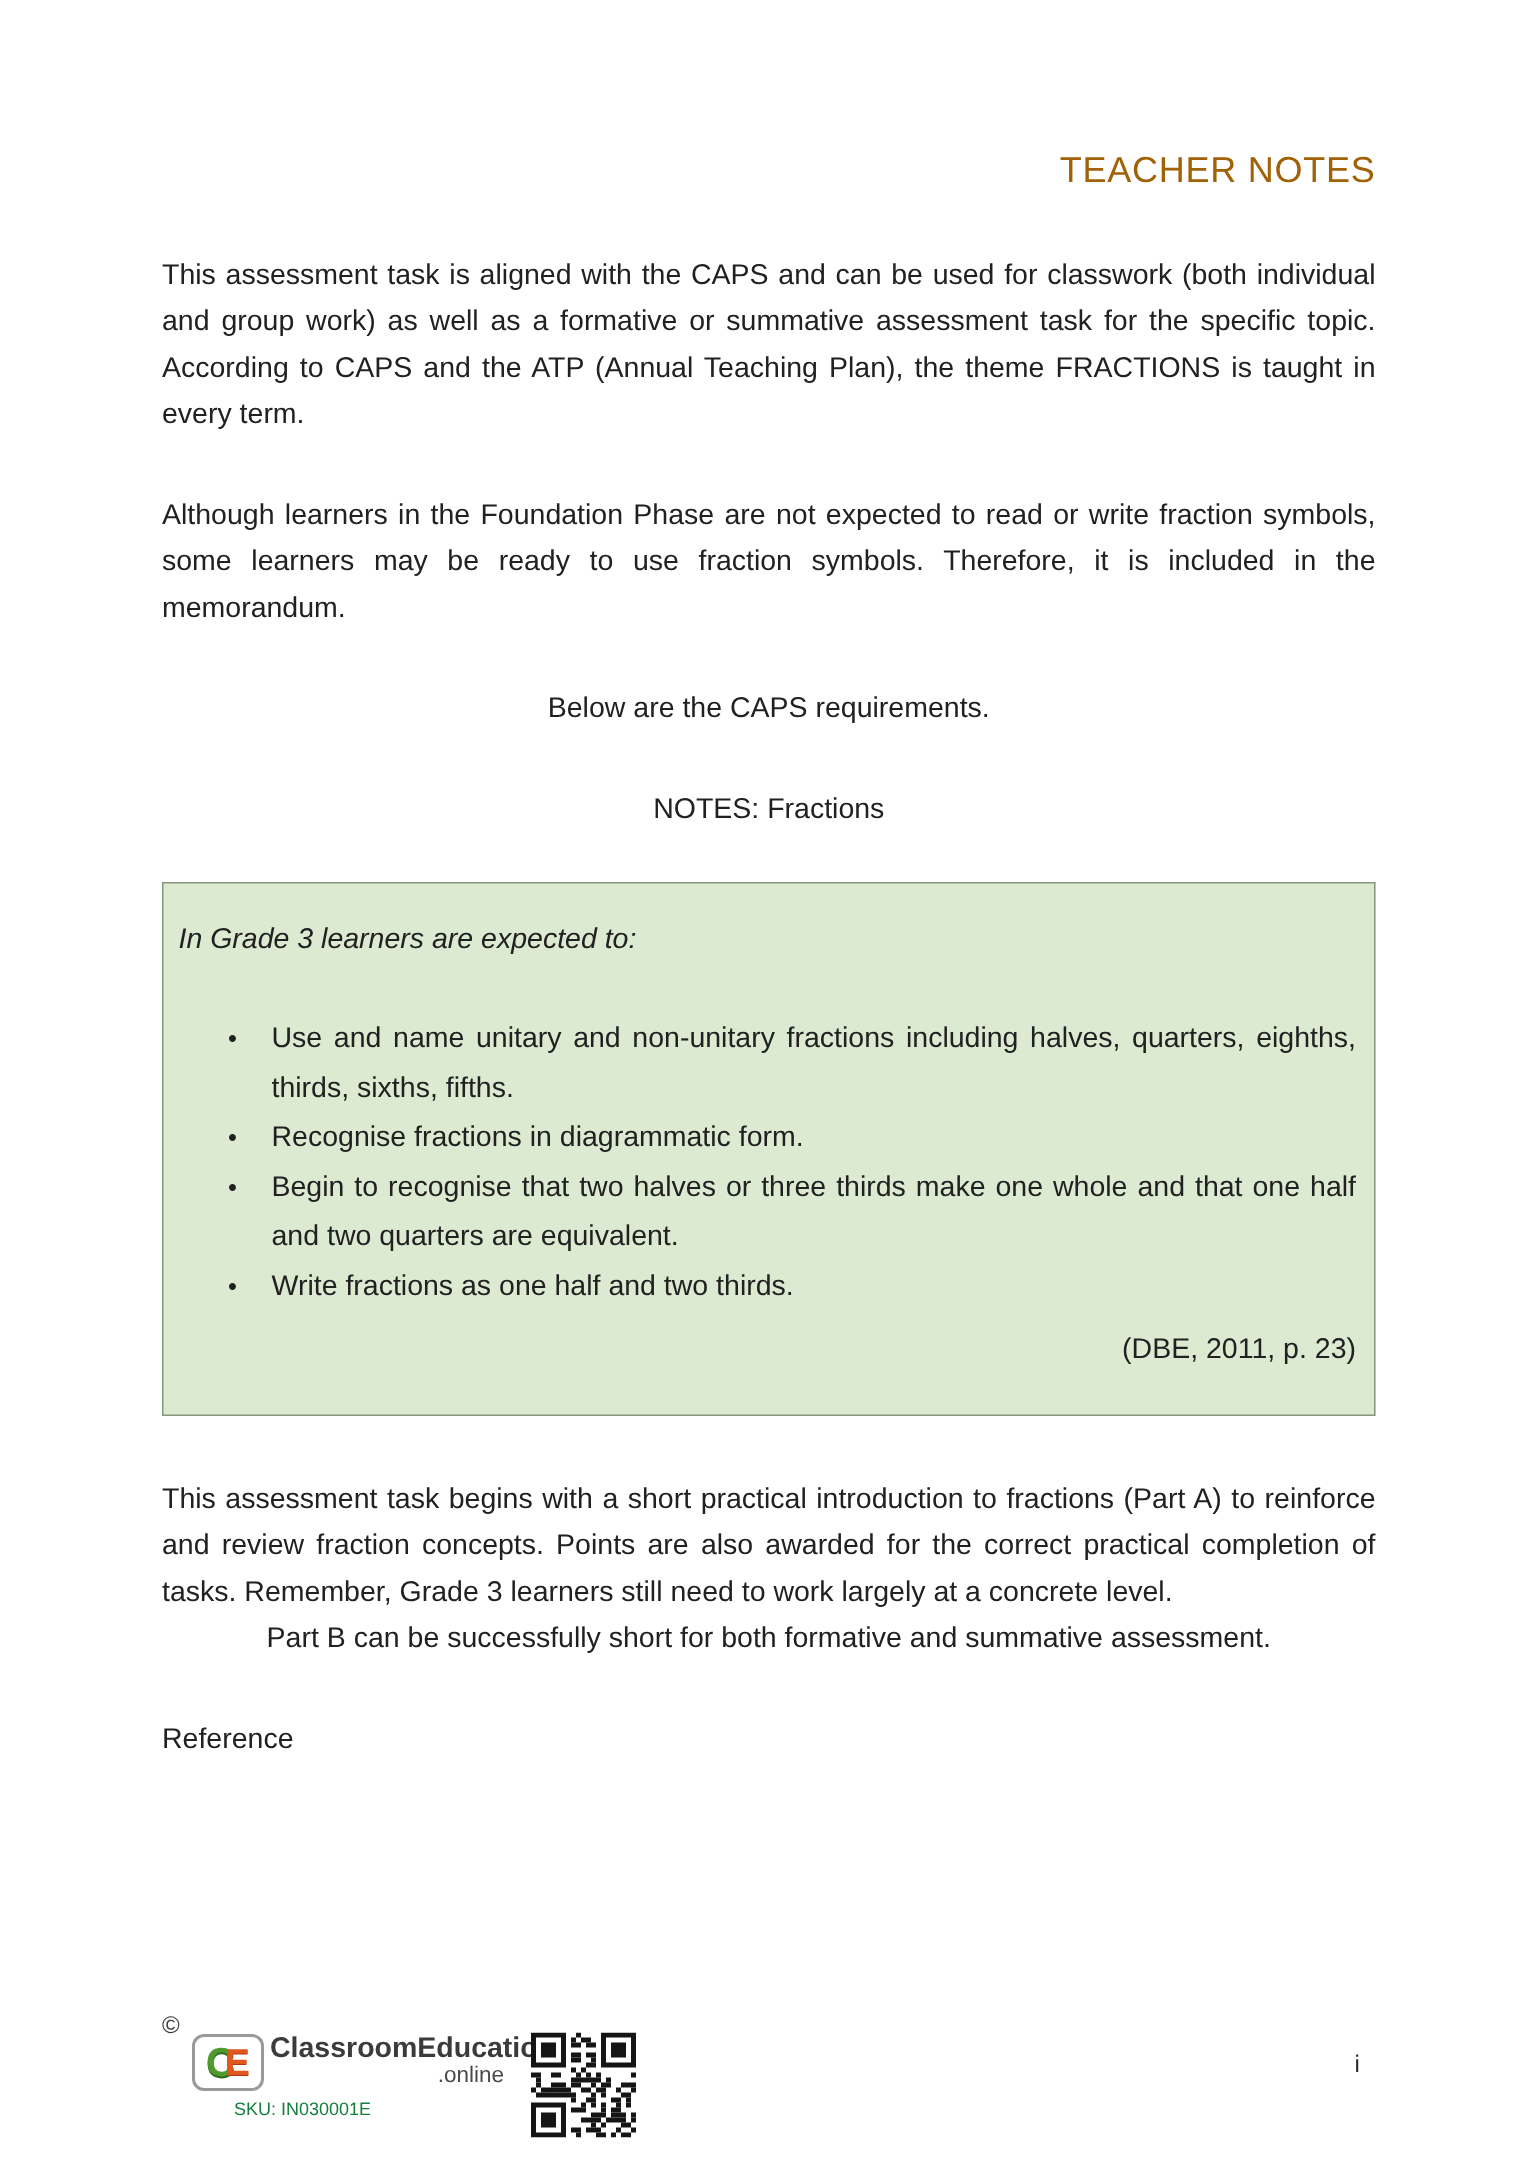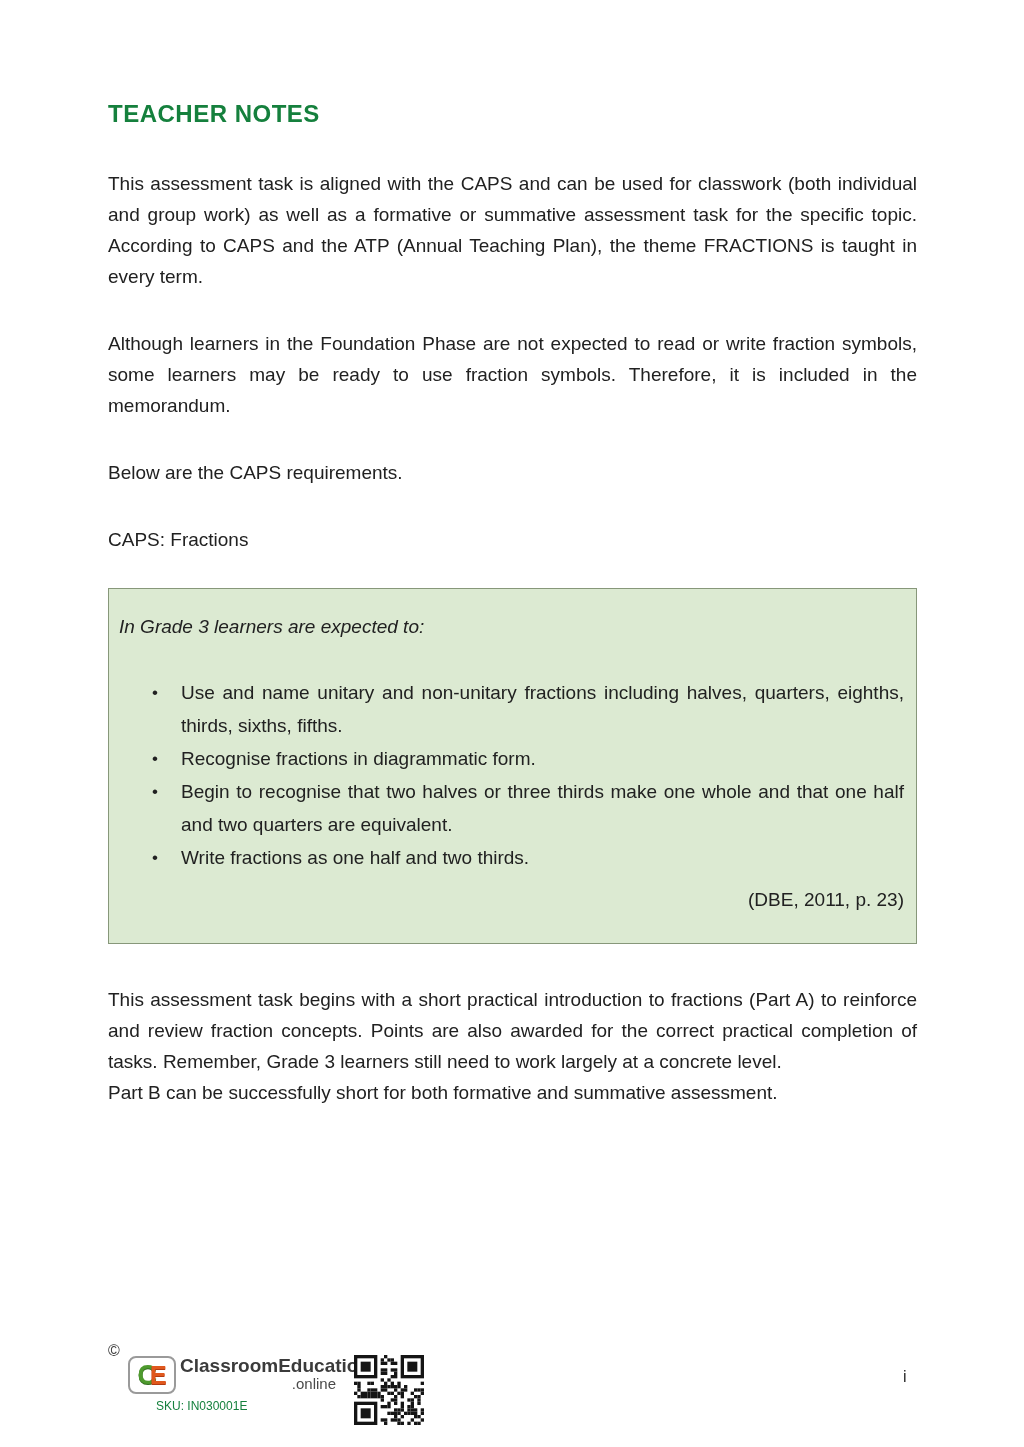--- a/index.html
+++ b/index.html
@@ -8,35 +8,35 @@
     width:1024px;height:1447px;
     background:#ffffff;
     font-family:"Liberation Sans",sans-serif;
     color:#212121;
     box-sizing:border-box;
     padding:100px 107px 0 108px;
     overflow:hidden;
   }
   .title{
     font-size:24px;
-    font-weight:700;
+    font-weight:400;
     letter-spacing:.5px;
-    text-align:left;
+    text-align:right;
     margin:0 0 40px 0;
     line-height:28px;
-    color:#15803d;
+    color:#a16207;
   }
   .para{
     font-size:19px;
     line-height:31px;
     text-align:justify;
     margin:0 0 36px 0;
   }
   .para.nogap{margin-bottom:0;}
-  .single{text-align:left;}
+  .single{text-align:center;}
   .topic{margin-bottom:33px;}
   .caps-box{
     box-sizing:border-box;
     border:1.6px solid #87977a;
     background:#dcead2;
     padding:22px 12px 28px 10px;
     margin:0 0 40px 0;
     min-height:356px;
   }
   .box-heading{
@@ -138,21 +138,21 @@
 <div class="page">
 
   <h1 class="title">TEACHER NOTES</h1>
 
   <p class="para">This assessment task is aligned with the CAPS and can be used for classwork (both individual and group work) as well as a formative or summative assessment task for the specific topic. According to CAPS and the ATP (Annual Teaching Plan), the theme FRACTIONS is taught in every term.</p>
 
   <p class="para">Although learners in the Foundation Phase are not expected to read or write fraction symbols, some learners may be ready to use fraction symbols. Therefore, it is included in the memorandum.</p>
 
   <p class="para single">Below are the CAPS requirements.</p>
 
-  <p class="para single topic">CAPS: Fractions</p>
+  <p class="para single topic">NOTES: Fractions</p>
 
   <div class="caps-box">
     <p class="box-heading">In Grade 3 learners are expected to:</p>
     <ul class="bullets">
 
         <li class="bullet-item">
           <span class="dot">•</span>
           <span class="bullet-text">Use and name unitary and non-unitary fractions including halves, quarters, eighths, thirds, sixths, fifths.</span>
         </li>
 
@@ -172,20 +172,21 @@
         </li>
       </ul>
     <p class="citation">(DBE, 2011, p. 23)</p>
   </div>
 
   <div class="body-block">
     <p class="para nogap">This assessment task begins with a short practical introduction to fractions (Part A) to reinforce and review fraction concepts. Points are also awarded for the correct practical completion of tasks. Remember, Grade 3 learners still need to work largely at a concrete level.</p>
     <p class="para nogap single">Part B can be successfully short for both formative and summative assessment.</p>
   </div>
 
+  <p class="ref-heading">Reference</p>
 
 
   <div class="footer">
     <span class="copy">©</span>
     <div class="ce-logo">
       <span class="ce-c">C</span>
       <span class="ce-e">E</span>
     </div>
     <div class="brand">
       <div class="brand-name">ClassroomEducation</div>

